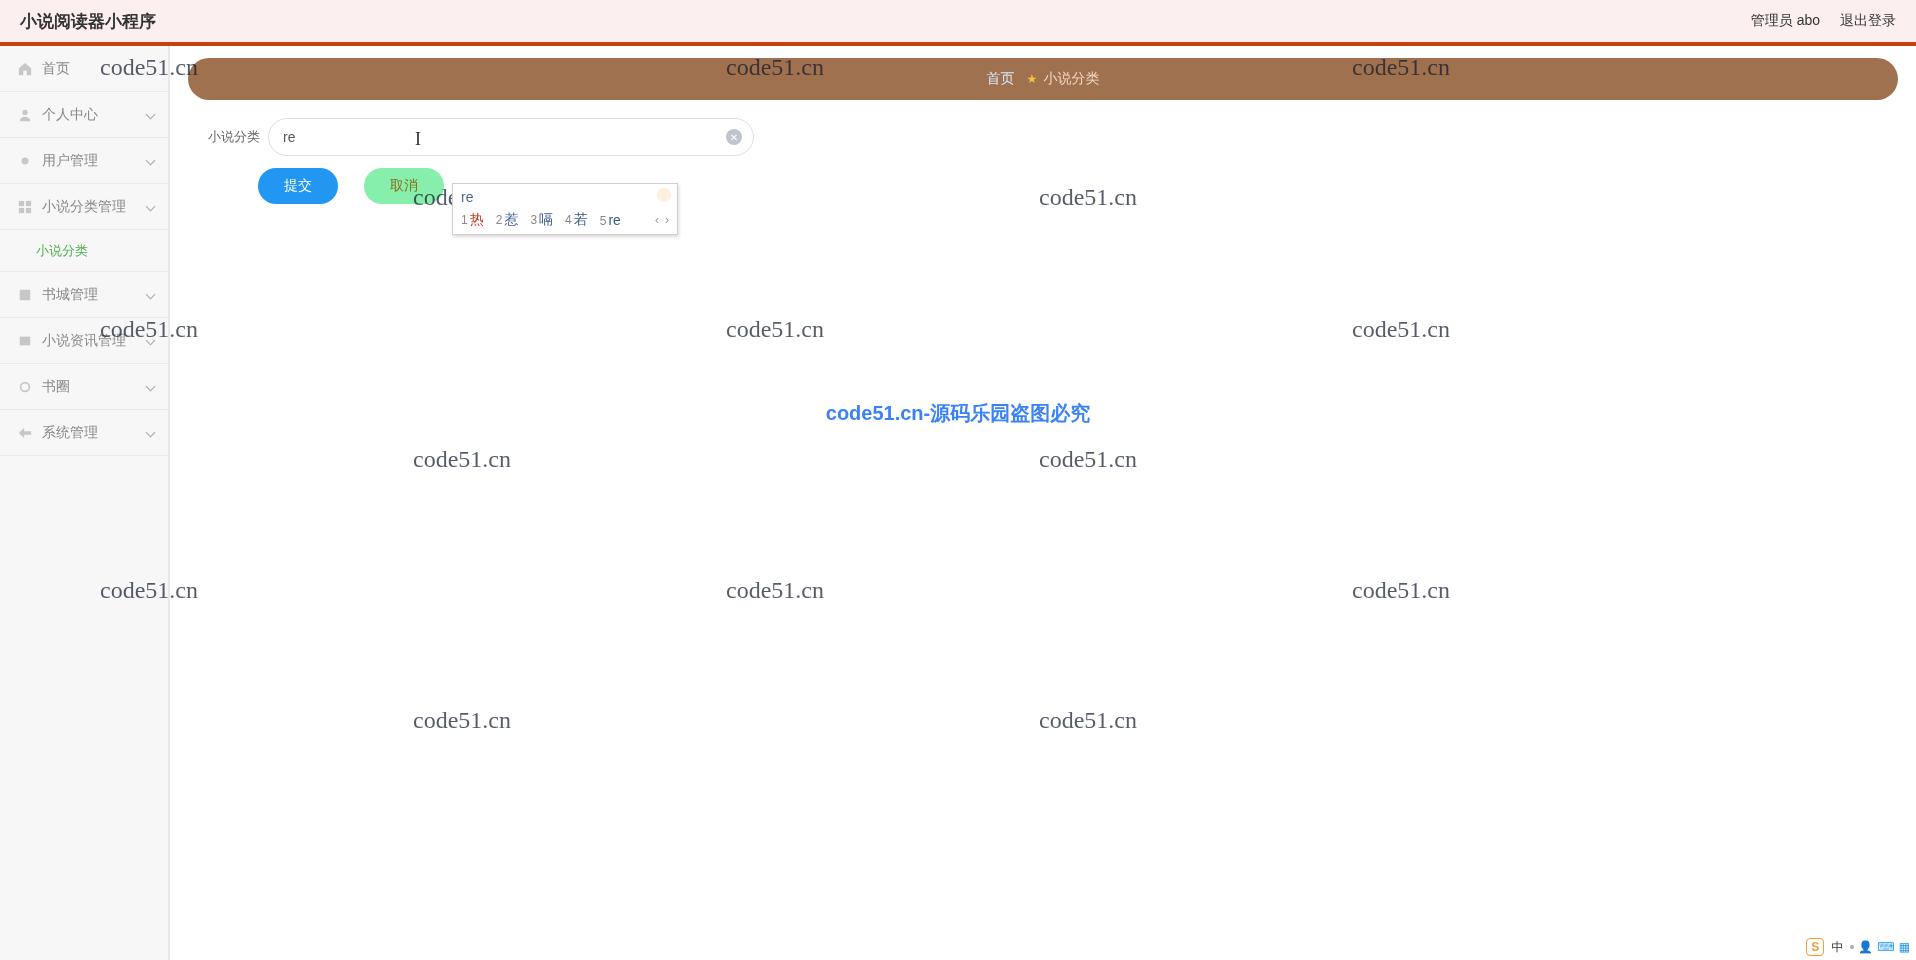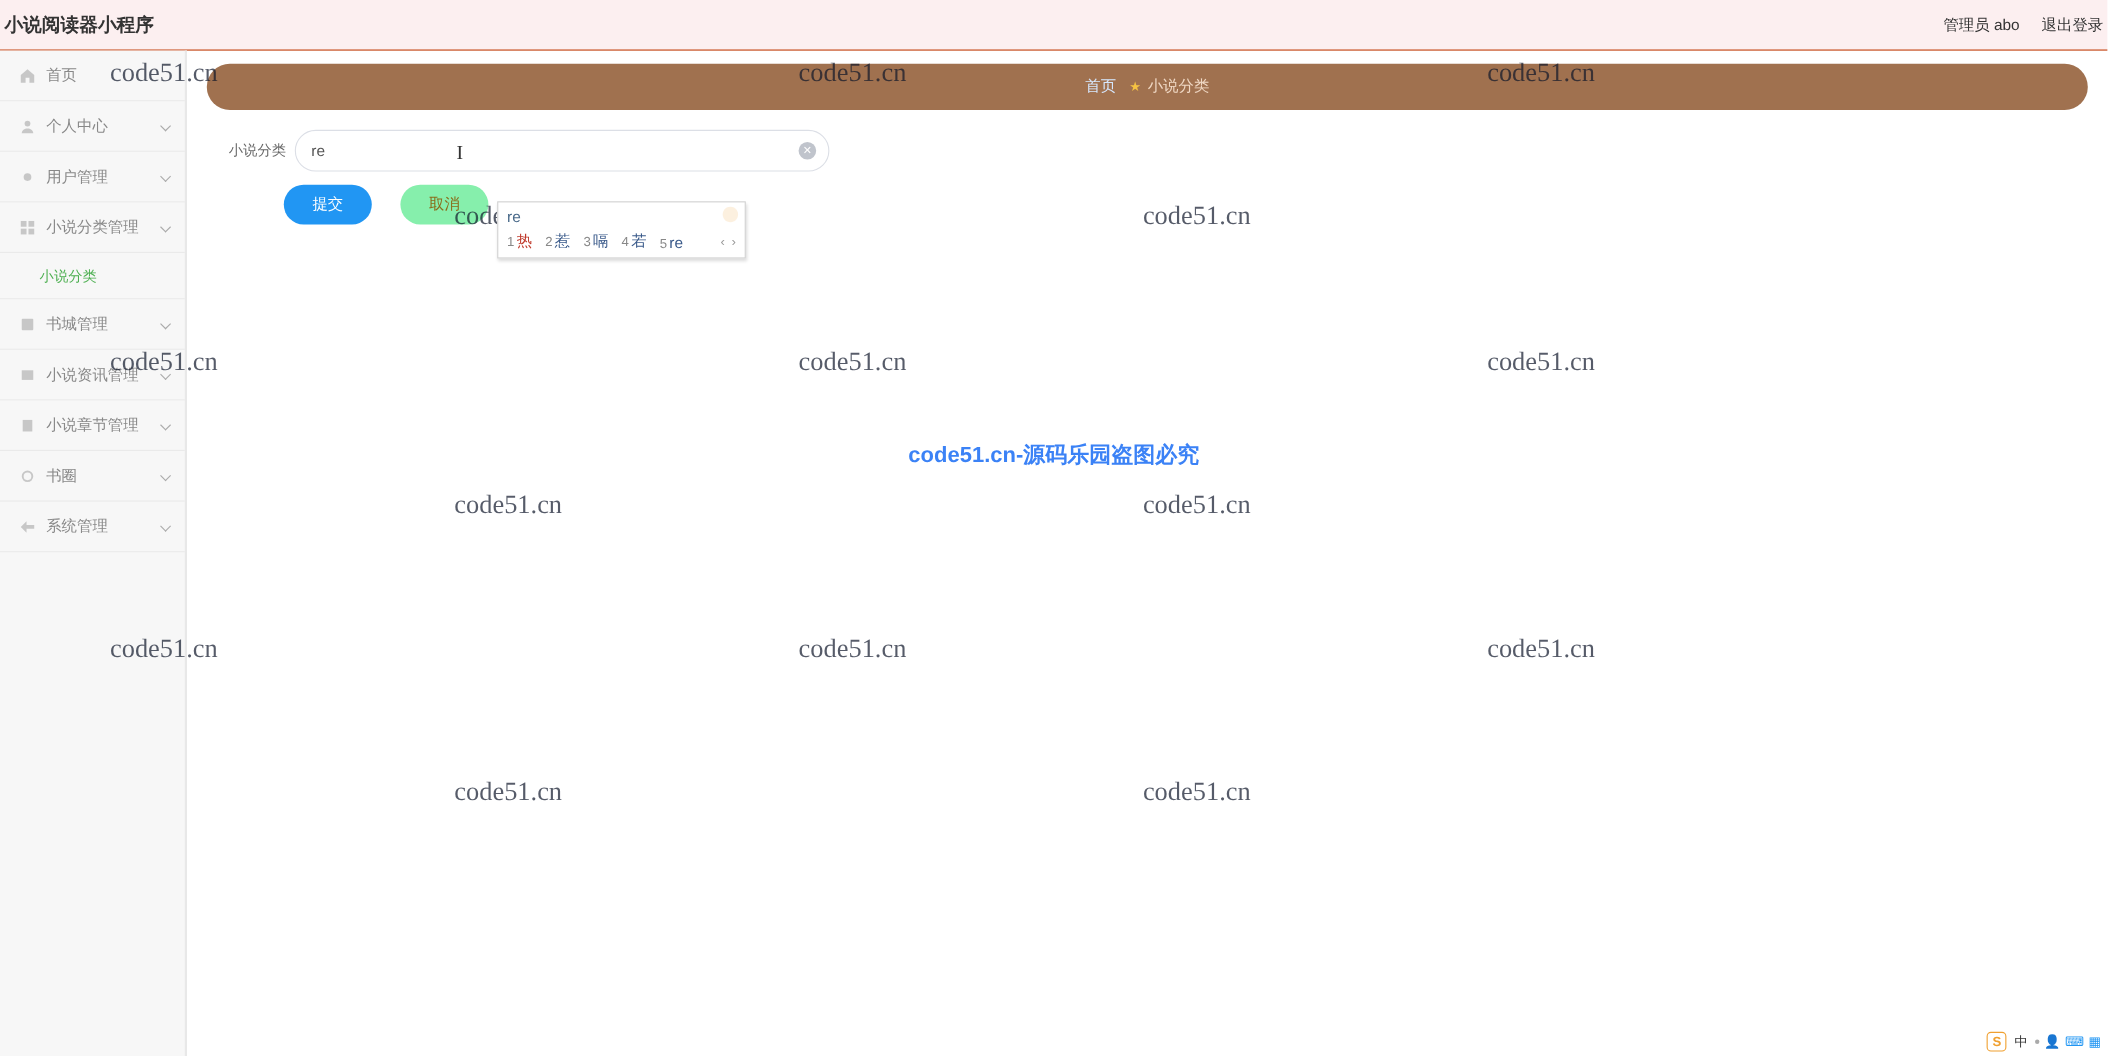--- a/index.html
+++ b/index.html
@@ -1,18 +1,18 @@
 <!DOCTYPE html>
 <html><head>
 <meta charset="utf-8">
 <style>
   * { margin: 0; padding: 0; box-sizing: border-box; }
   body { font-family: "Microsoft YaHei", Arial, sans-serif; background: #fff; width: 1916px; height: 960px; overflow: hidden; position: relative; }
   
-  .header { height: 46px; background: #fceff0; border-bottom: 1px solid #c2410c; display: flex; align-items: center; justify-content: space-between; padding: 0 4px; }
+  .header { height: 46px; background: #fceff0; border-bottom: 4px solid #c2410c; display: flex; align-items: center; justify-content: space-between; padding: 0 20px; }
   .header-title { font-size: 17px; font-weight: bold; color: #333; }
   .header-right { display: flex; gap: 20px; font-size: 14px; color: #333; }
   .header-right span { cursor: pointer; }
   
   .container { display: flex; height: calc(100% - 46px); }
   
   .sidebar { width: 170px; background: #f7f7f7; border-right: 2px solid #e8e8e8; }
   .sidebar-item { height: 46px; display: flex; align-items: center; padding: 0 18px; color: #888; font-size: 14px; cursor: pointer; border-bottom: 1px solid #eaeaea; position: relative; }
   .sidebar-item.has-children::after { content: ""; position: absolute; right: 14px; width: 6px; height: 6px; border-right: 1px solid #aaa; border-bottom: 1px solid #aaa; transform: rotate(45deg); }
   .sidebar-item .icon { width: 14px; height: 14px; margin-right: 10px; opacity: 0.5; }
@@ -109,26 +109,20 @@
       <span>书城管理</span>
     </div>
     <div class="sidebar-item has-children">
       <svg class="icon" viewBox="0 0 16 16">
           <rect fill="#999" x="2" y="3" width="12" height="10"></rect>
         </svg>
       <span>小说资讯管理</span>
     </div>
     <div class="sidebar-item has-children">
       <svg class="icon" viewBox="0 0 16 16">
-          <rect fill="#999" x="3" y="2" width="10" height="12"></rect>
-        </svg>
-      <span>小说章节管理</span>
-    </div>
-    <div class="sidebar-item has-children">
-      <svg class="icon" viewBox="0 0 16 16">
           <circle fill="none" stroke="#999" stroke-width="2" cx="8" cy="8" r="5"></circle>
         </svg>
       <span>书圈</span>
     </div>
     <div class="sidebar-item has-children">
       <svg class="icon" viewBox="0 0 16 16">
           <path fill="#999" d="M1 8l6-6v4h8v4H7v4z"></path>
         </svg>
       <span>系统管理</span>
     </div>

